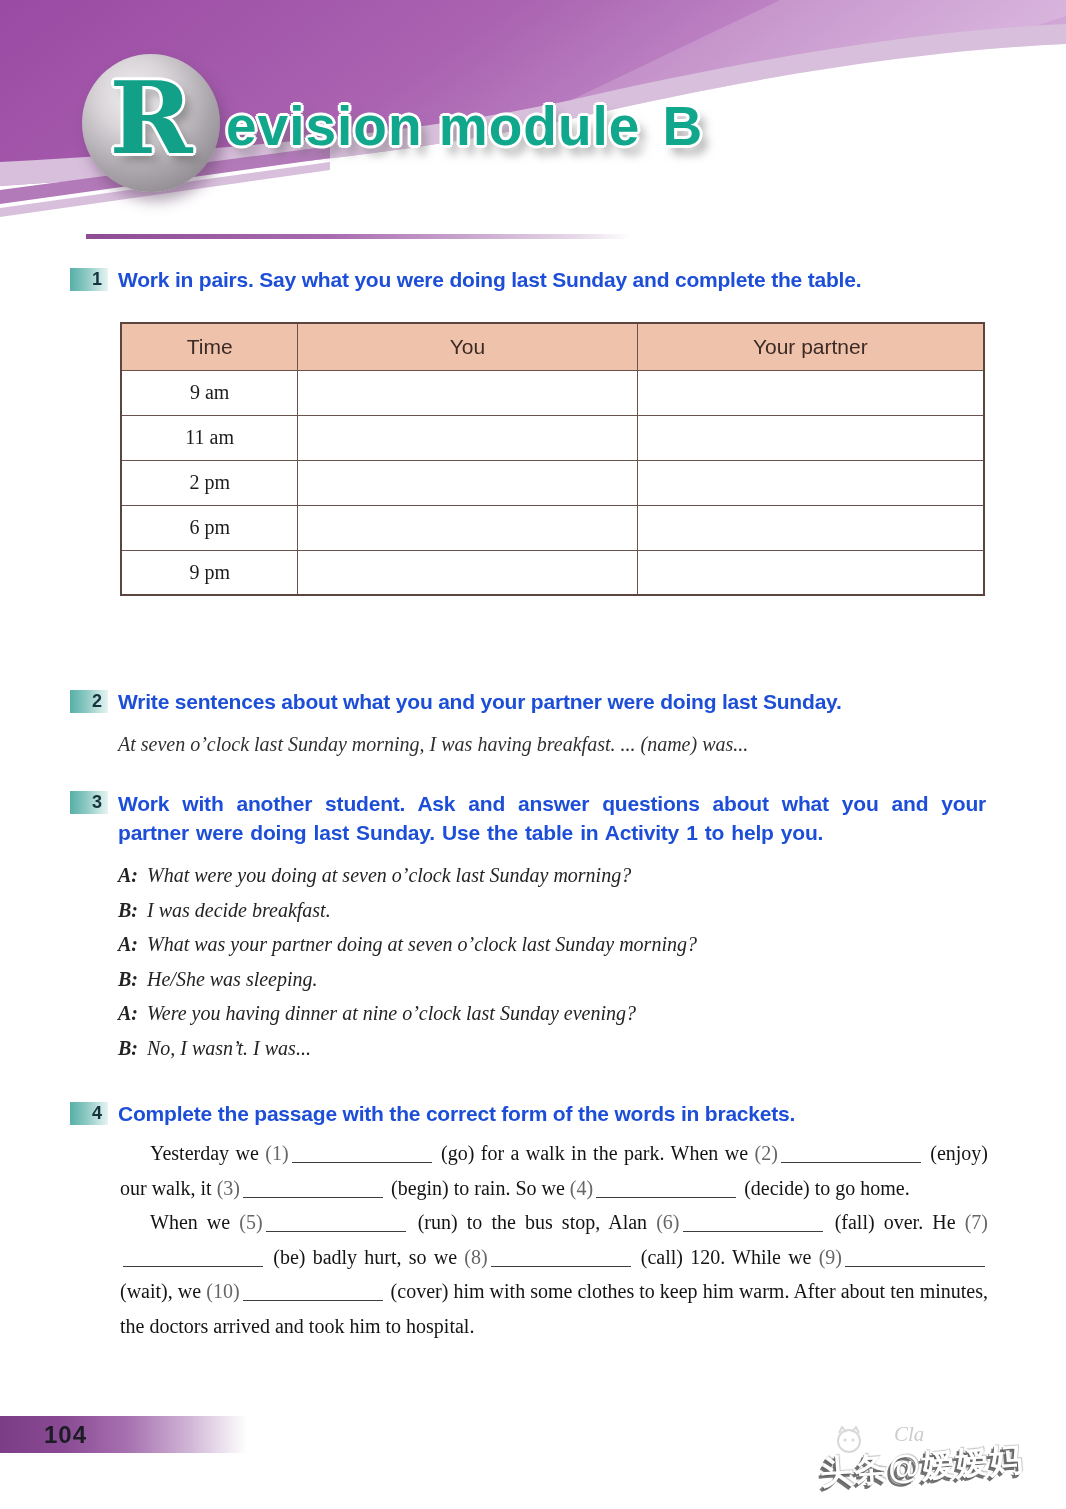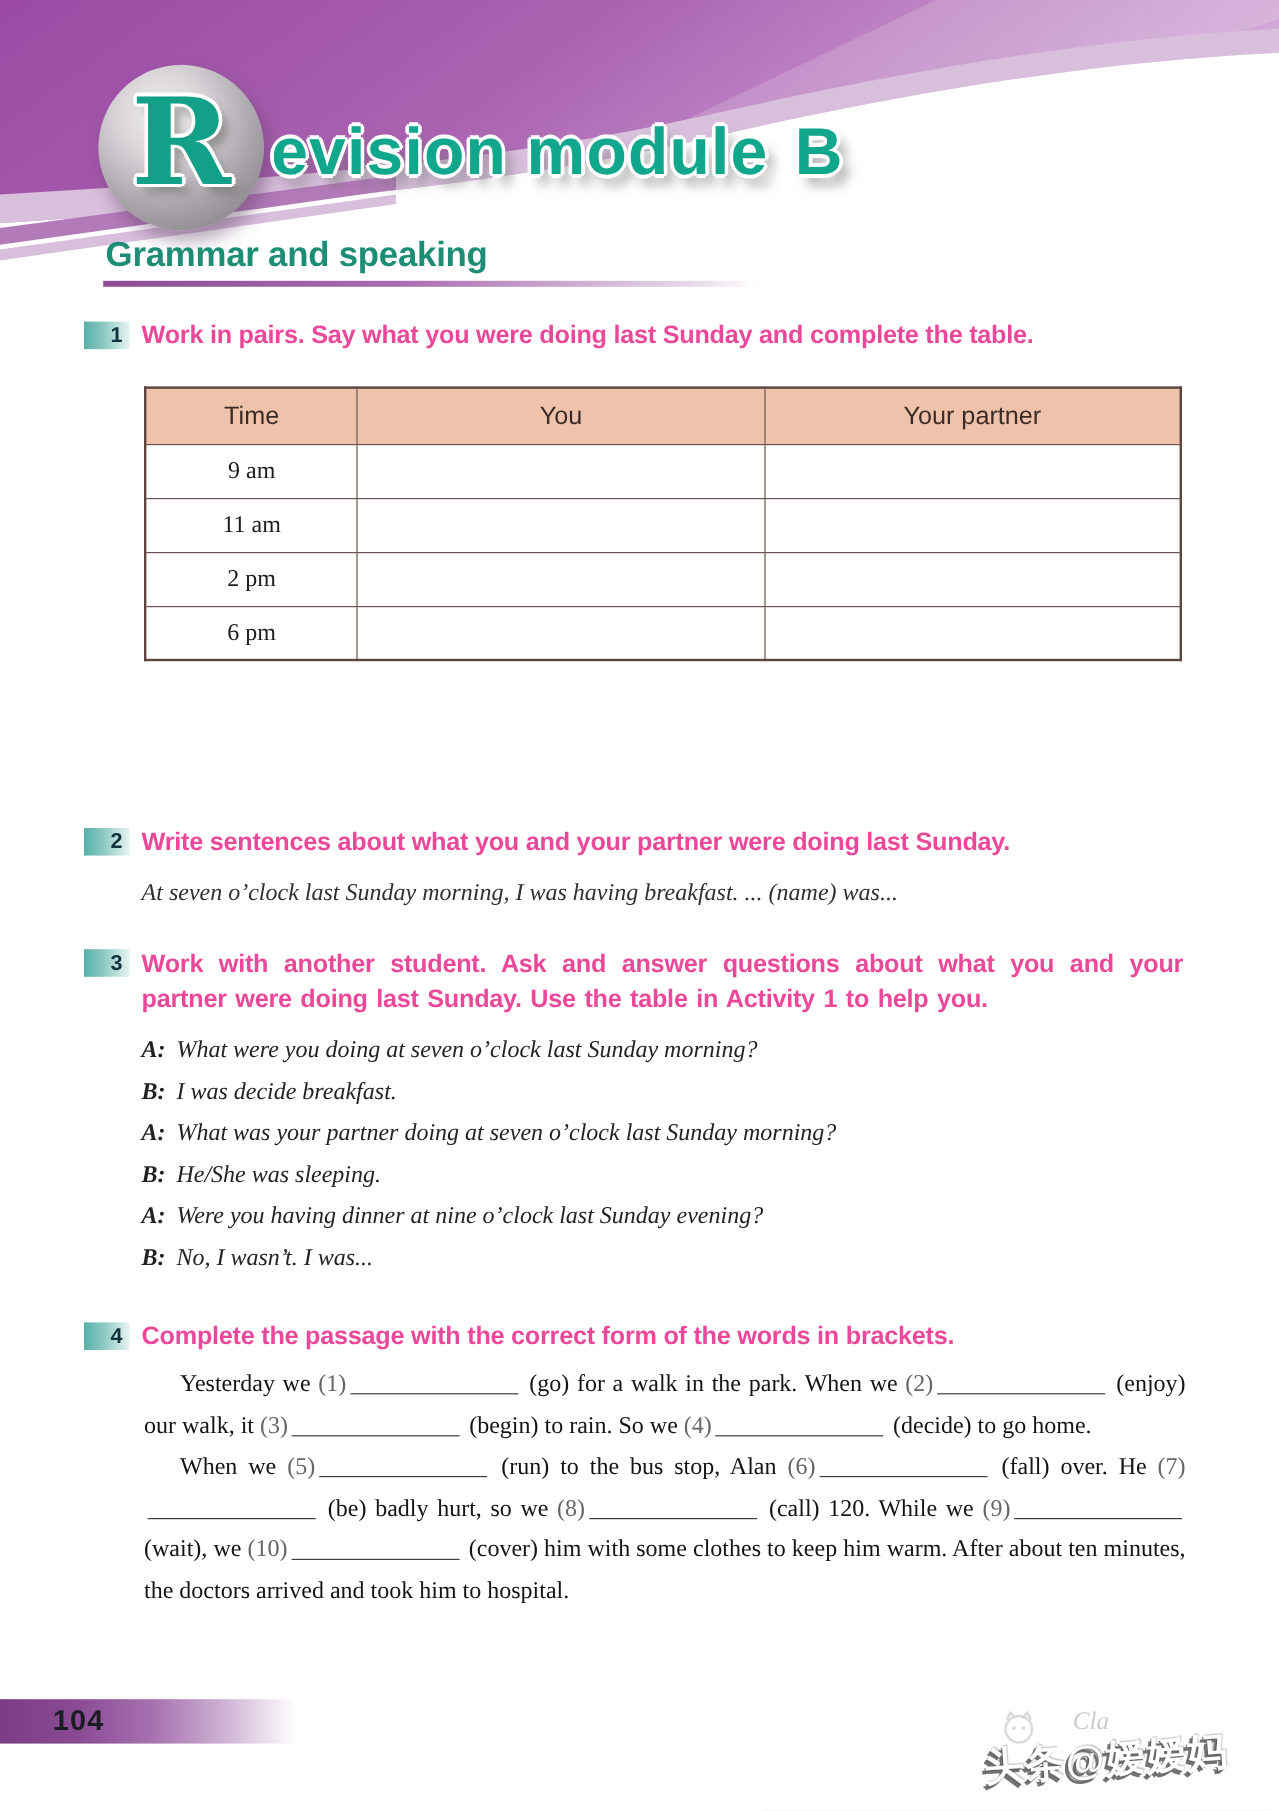--- a/index.html
+++ b/index.html
@@ -54,21 +54,21 @@
   #act1{ top:266px; } #act2{ top:688px; } #act3{ top:789px; } #act4{ top:1100px; }
   .badge {
     flex:0 0 38px; height:23px; margin-top:2px;
     background: linear-gradient(90deg,#57b0a8 0%,#8fcac4 45%,#c9e6e2 80%,#e6f4f2 100%);
     color:#15333e; font-weight:bold; font-size:18px; line-height:23px;
     text-align:right; padding-right:6px;
   }
   .act-h {
     margin-left:10px; flex:1;
     font-weight:bold; font-size:21px; line-height:28px;
-    letter-spacing:-0.2px; color:#ec4899;
+    letter-spacing:-0.2px; color:#1d4ed8;
   }
   #act3 .act-h { text-align:justify; word-spacing:1.5px; line-height:29px; }
 
   
   .timetable {
     position:absolute; left:120px; top:322px; width:865px;
     border-collapse:collapse; table-layout:fixed;
   }
   .timetable th, .timetable td { border:1.4px solid #6b534d; text-align:center; vertical-align:middle; }
   .timetable { border:2px solid #5d453f; }
@@ -153,21 +153,20 @@
       <polygon points="300,230 780,0 1066,0 1066,16 400,230" fill="rgba(255,255,255,0.16)"></polygon>
       <path d="M0 162 C210 150 400 138 580 98 C770 55 930 30 1066 24 L1066 44 C930 50 770 73 580 117 C400 158 210 172 0 186 Z" fill="#d8bfdc"></path>
       <path d="M0 186 C210 172 400 158 580 117 C770 73 930 50 1066 44 L1066 248 L0 248 Z" fill="#ffffff"></path>
       <path d="M0 190 L330 146 L330 158 L0 204 Z" fill="#b37ab9"></path>
       <path d="M0 208 L330 162 L330 170 L0 217 Z" fill="#d8bfdc"></path>
     </svg>
     <div class="sphere">
       <span class="emblem-r">R</span>
     </div>
     <div class="module-title"><span>evision module</span><span class="tb">B</span></div>
-    <div class="section-title">Grammar and speaking</div>
     <div class="section-underline"></div>
   </div>
 
   <div class="act" id="act1">
     <span class="badge">1</span>
     <div class="act-h">Work in pairs. Say what you were doing last Sunday and complete the table.</div>
   </div>
 
   <table class="timetable">
     <colgroup>
@@ -193,20 +192,25 @@
           <td></td>
           <td></td>
         </tr>
         <tr>
           <td>2 pm</td>
           <td></td>
           <td></td>
         </tr>
         <tr>
           <td>6 pm</td>
+          <td></td>
+          <td></td>
+        </tr>
+        <tr>
+          <td>9 pm</td>
           <td></td>
           <td></td>
         </tr>
       </tbody>
   </table>
 
   <div class="act" id="act2">
     <span class="badge">2</span>
     <div class="act-h">Write sentences about what you and your partner were doing last Sunday.</div>
   </div>

